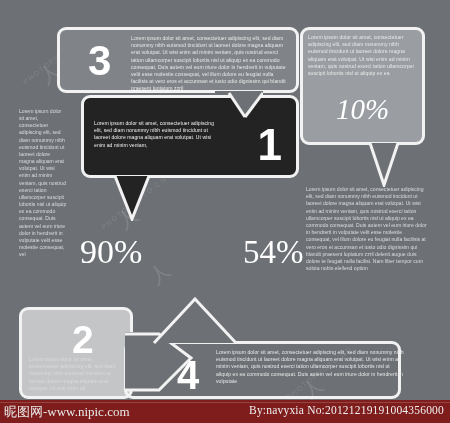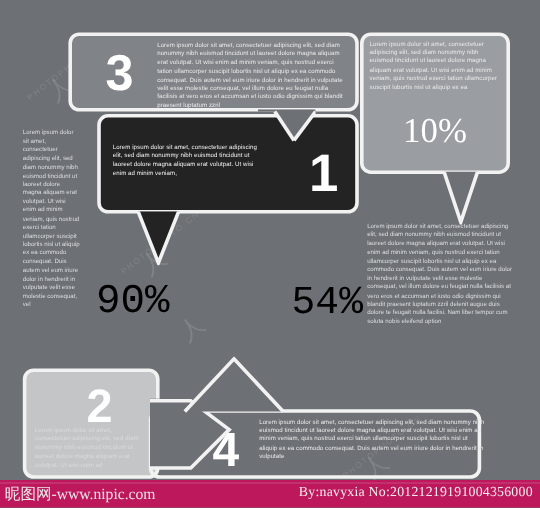--- a/index.html
+++ b/index.html
@@ -60,21 +60,21 @@
   }
 
   
   #box10{left:300px;top:27px;width:125px;height:118px;}
   #box10 .body{background:#9a9da1;}
   #box10 .para{left:8px;top:7px;width:107px;}
   #box10 .pct{
     position:absolute;left:0;right:0;top:68px;
     text-align:center;
     font-family:"Liberation Serif", serif;
-    color:#ffffff;font-size:29px;line-height:1;
+    color:#ffffff;font-size:29px;line-height:1;font-style:italic;
   }
   #box10tail{
     position:absolute;left:368px;top:143px;width:32px;height:44px;z-index:6;
   }
 
   
   #box2{left:19px;top:307px;width:114px;height:92px;}
   #box2 .body{background:#c3c5c7;}
   #box2 .num{left:53px;top:13px;font-size:39px;color:#ffffff;}
   #box2 .para{left:10px;top:49px;width:95px;color:#d8dadb;}
@@ -97,22 +97,22 @@
     color:#dcdee0;font-size:5.1px;line-height:7.15px;
   }
   #colRight{
     position:absolute;left:306px;top:186px;width:122px;
     color:#dcdee0;font-size:5.1px;line-height:7.2px;
   }
 
   
   .pctbig{
     position:absolute;
-    font-family:Liberation Mono, monospace;
-    color:#000000;line-height:1;
+    font-family:Liberation Serif, serif;
+    color:#ffffff;line-height:1;
   }
   #p90{left:80px;top:235px;font-size:34px;}
   #p70{left:150px;top:240px;font-size:46px;}
   #p80{left:243px;top:236px;font-size:33px;}
 
   
   .wm{
     position:absolute;
     color:rgba(245,245,245,.13);
     font-size:7px;letter-spacing:1.5px;
@@ -126,21 +126,21 @@
     position:absolute;
     color:rgba(250,250,250,.14);
     font-size:20px;
     transform:rotate(-38deg);
     pointer-events:none;
   }
 
   
   #footer{
     position:absolute;left:0;right:0;bottom:0;height:23px;
-    background:#be185d;
+    background:#7f1d1d;
   }
   #footer .fleft{
     position:absolute;left:4px;top:3px;
     color:#e8e8e8;font-size:13px;letter-spacing:0px;
     font-family:"Liberation Serif", serif;
     white-space:nowrap;
   }
   #footer .fleft .cjk{font-family:"DejaVu Sans", sans-serif;font-size:13px;}
   #footer .fright{
     position:absolute;right:6px;top:4px;

